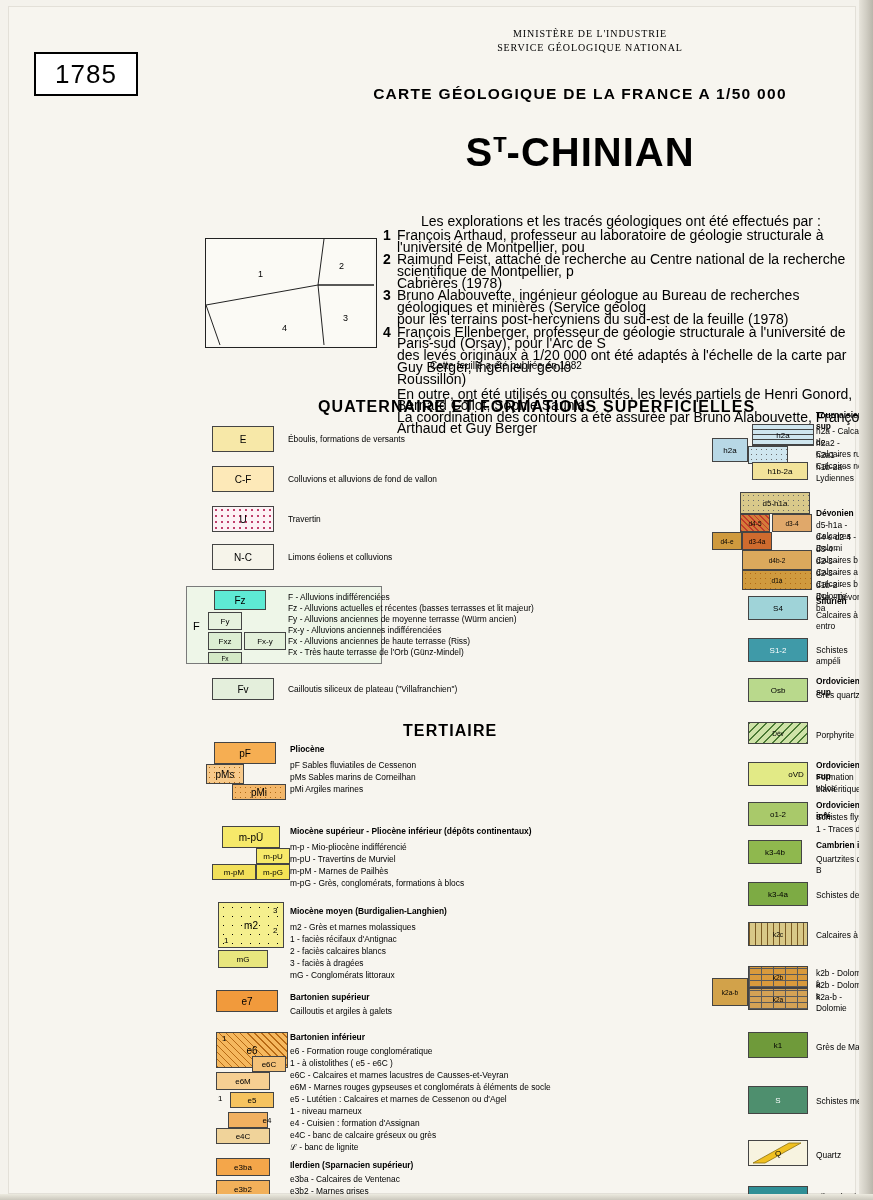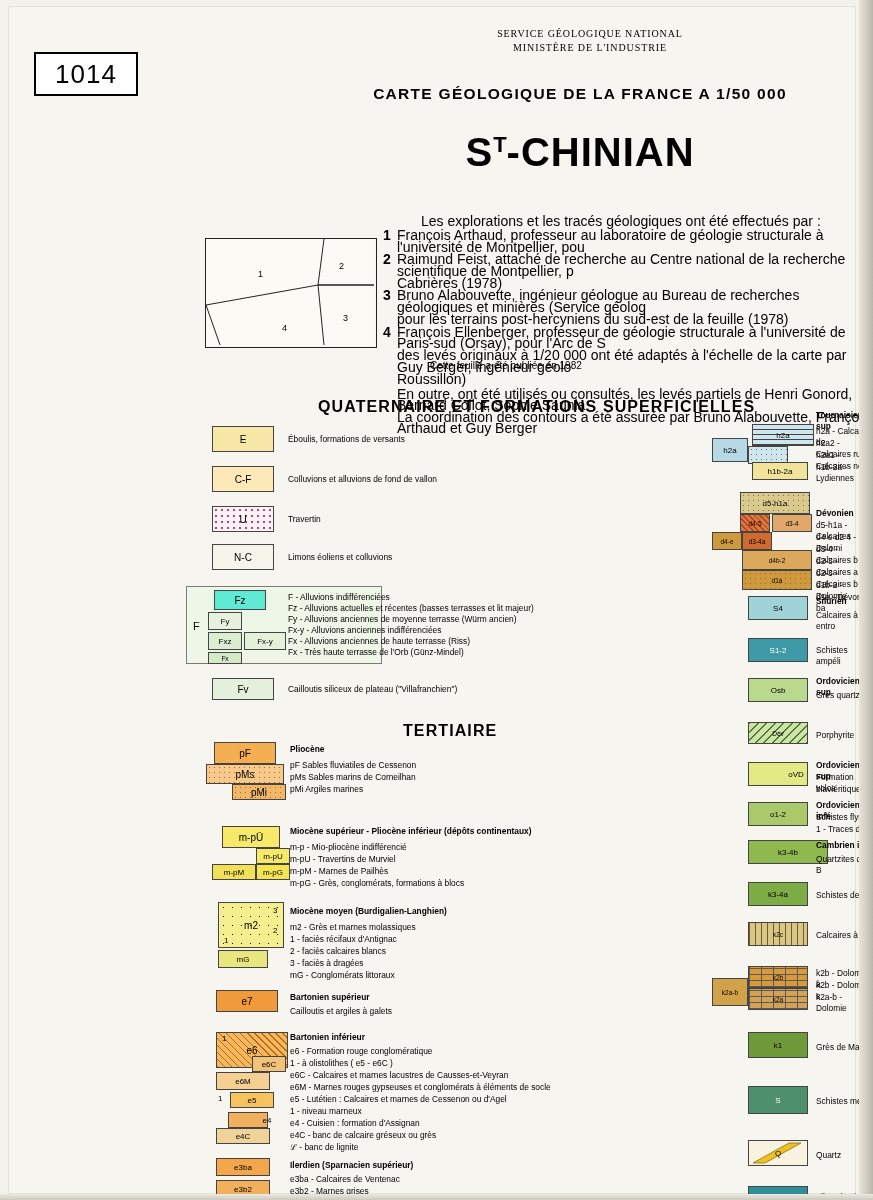--- a/index.html
+++ b/index.html
@@ -127,25 +127,25 @@
   
   .group-box{position:absolute;border:1px solid #7a7a7a;box-sizing:border-box;}
   .tiny-t{position:absolute;font-size:8px;}
 </style>
 </head>
 <body>
 
 <div id="sheet">
   <div id="paper"></div>
 
-  <div class="sheet-number">1014</div>
+  <div class="sheet-number">1785</div>
 
   <div class="ministry">
+    <div>MINISTÈRE DE L'INDUSTRIE</div>
     <div>SERVICE GÉOLOGIQUE NATIONAL</div>
-    <div>MINISTÈRE DE L'INDUSTRIE</div>
   </div>
 
   <div class="title-line">CARTE GÉOLOGIQUE DE LA FRANCE A 1/50 000</div>
 
   <div class="map-title">
     <span>S</span><sup>T</sup><span>-CHINIAN</span>
   </div>
 
   <div class="index-map">
     <svg width="168" height="106" viewBox="0 0 168 106">
@@ -205,21 +205,21 @@
   <div class="lbl" style="left:288px;top:625px;">Fx-y - Alluvions anciennes indifférenciées</div>
   <div class="lbl" style="left:288px;top:636px;">Fx - Alluvions anciennes de haute terrasse (Riss)</div>
   <div class="lbl" style="left:288px;top:647px;">Fx - Très haute terrasse de l'Orb (Günz-Mindel)</div>
 
   <div class="swatch" style="left:212px;top:678px;width:62px;height:22px;background:#e4efdc;">Fv</div>
   <div class="lbl" style="left:288px;top:684px;">Cailloutis siliceux de plateau ("Villafranchien")</div>
 
   <div class="sec-head" style="left:403px;top:722px;">TERTIAIRE</div>
 
   <div class="swatch" style="left:214px;top:742px;width:62px;height:22px;background:#f6ae52;">pF</div>
-  <div class="swatch tx-dots-orange" style="left:206px;top:764px;width:78px;height:20px;background-color:#f7c98a;">pMs</div>
+  <div class="swatch tx-dots-orange" style="left:206px;top:764px;width:38px;height:20px;background-color:#f7c98a;">pMs</div>
   <div class="swatch tx-dots-orange" style="left:232px;top:784px;width:54px;height:16px;background-color:#f3b76a;">pMi</div>
   <div class="lbl h" style="left:290px;top:744px;font-weight:bold;">Pliocène</div>
   <div class="lbl" style="left:290px;top:760px;">pF Sables fluviatiles de Cessenon</div>
   <div class="lbl" style="left:290px;top:772px;">pMs Sables marins de Corneilhan</div>
   <div class="lbl" style="left:290px;top:784px;">pMi Argiles marines</div>
 
   <div class="swatch" style="left:222px;top:826px;width:58px;height:22px;background:#f6e96a;">m-pŪ</div>
   <div class="swatch small" style="left:256px;top:848px;width:34px;height:16px;background:#f6e96a;">m-pU</div>
   <div class="swatch small" style="left:212px;top:864px;width:44px;height:16px;background:#f2e05a;">m-pM</div>
   <div class="swatch small" style="left:256px;top:864px;width:34px;height:16px;background:#f4e455;">m-pG</div>
@@ -313,21 +313,21 @@
   <div class="swatch small" style="left:748px;top:762px;width:60px;height:24px;background:#e2ea86;padding-left:36px;">oVD</div>
   <div class="lbl h" style="left:816px;top:760px;font-weight:bold;">Ordovicien sup</div>
   <div class="lbl" style="left:816px;top:772px;">Formation volca</div>
   <div class="lbl" style="left:816px;top:784px;">blaviéritiques r</div>
 
   <div class="swatch small" style="left:748px;top:802px;width:60px;height:24px;background:#a9c96a;">o1-2</div>
   <div class="lbl h" style="left:816px;top:800px;font-weight:bold;">Ordovicien infé</div>
   <div class="lbl" style="left:816px;top:812px;">Schistes flysch</div>
   <div class="lbl" style="left:816px;top:824px;">1 - Traces de b</div>
 
-  <div class="swatch small" style="left:748px;top:840px;width:80px;height:24px;background:#8fb84e;">k3-4b</div>
+  <div class="swatch small" style="left:748px;top:840px;width:54px;height:24px;background:#8fb84e;">k3-4b</div>
   <div class="lbl h" style="left:816px;top:840px;font-weight:bold;">Cambrien infé</div>
   <div class="lbl" style="left:816px;top:854px;">Quartzites de B</div>
 
   <div class="swatch small" style="left:748px;top:882px;width:60px;height:24px;background:#7dab44;">k3-4a</div>
   <div class="lbl" style="left:816px;top:890px;">Schistes de Co</div>
 
   <div class="swatch tiny tx-vert" style="left:748px;top:922px;width:60px;height:24px;background-color:#d8c888;">k2c</div>
   <div class="lbl" style="left:816px;top:930px;">Calcaires à Arc</div>
 
   <div class="swatch tiny tx-brick" style="left:748px;top:966px;width:60px;height:22px;background-color:#d99a3c;">k2b</div>

